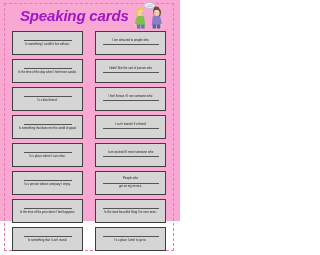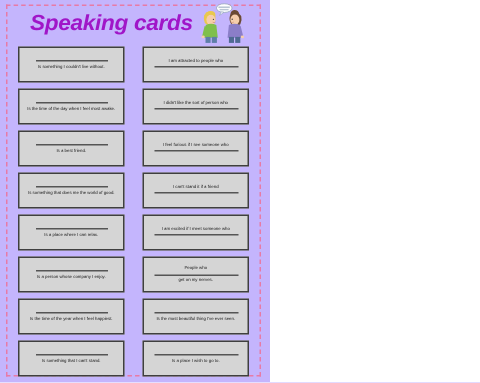--- a/index.html
+++ b/index.html
@@ -5,22 +5,22 @@
   * { box-sizing: border-box; }
   html, body {
     margin: 0; padding: 0;
     width: 180px; height: 255px;
     background: #ffffff;
     font-family: "Liberation Sans", sans-serif;
     overflow: hidden;
   }
   #page {
     position: relative;
-    width: 180px; height: 255px;
-    background: #c4b5fd;
+    width: 180px; height: 221px;
+    background: #f9a8d4;
     text-decoration: underline;
   }
   
   #frame {
     position: absolute;
     left: 4px; top: 3px;
     width: 170px; height: 248px;
     border: 1px dashed #e77ba6;
     pointer-events: none;
   }

